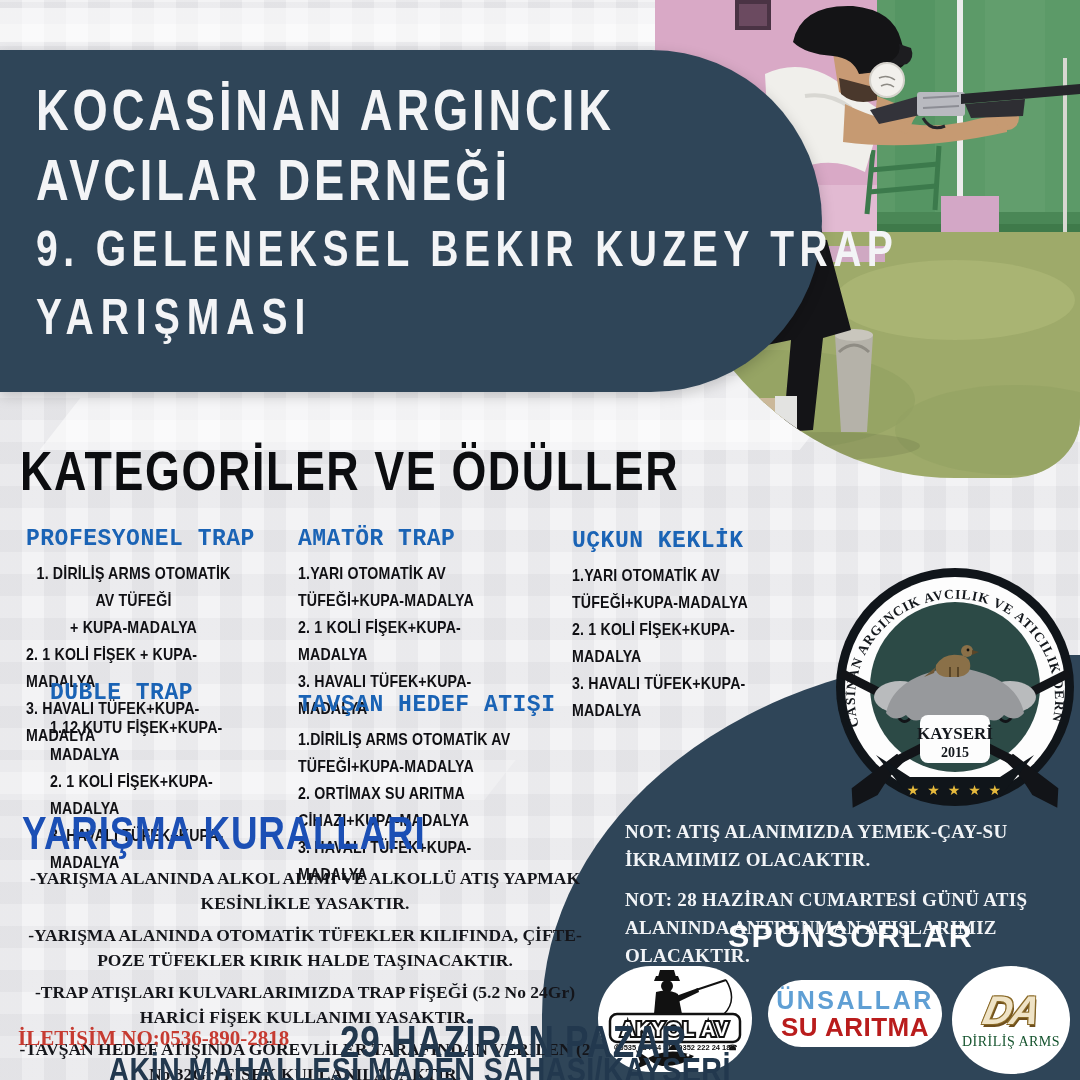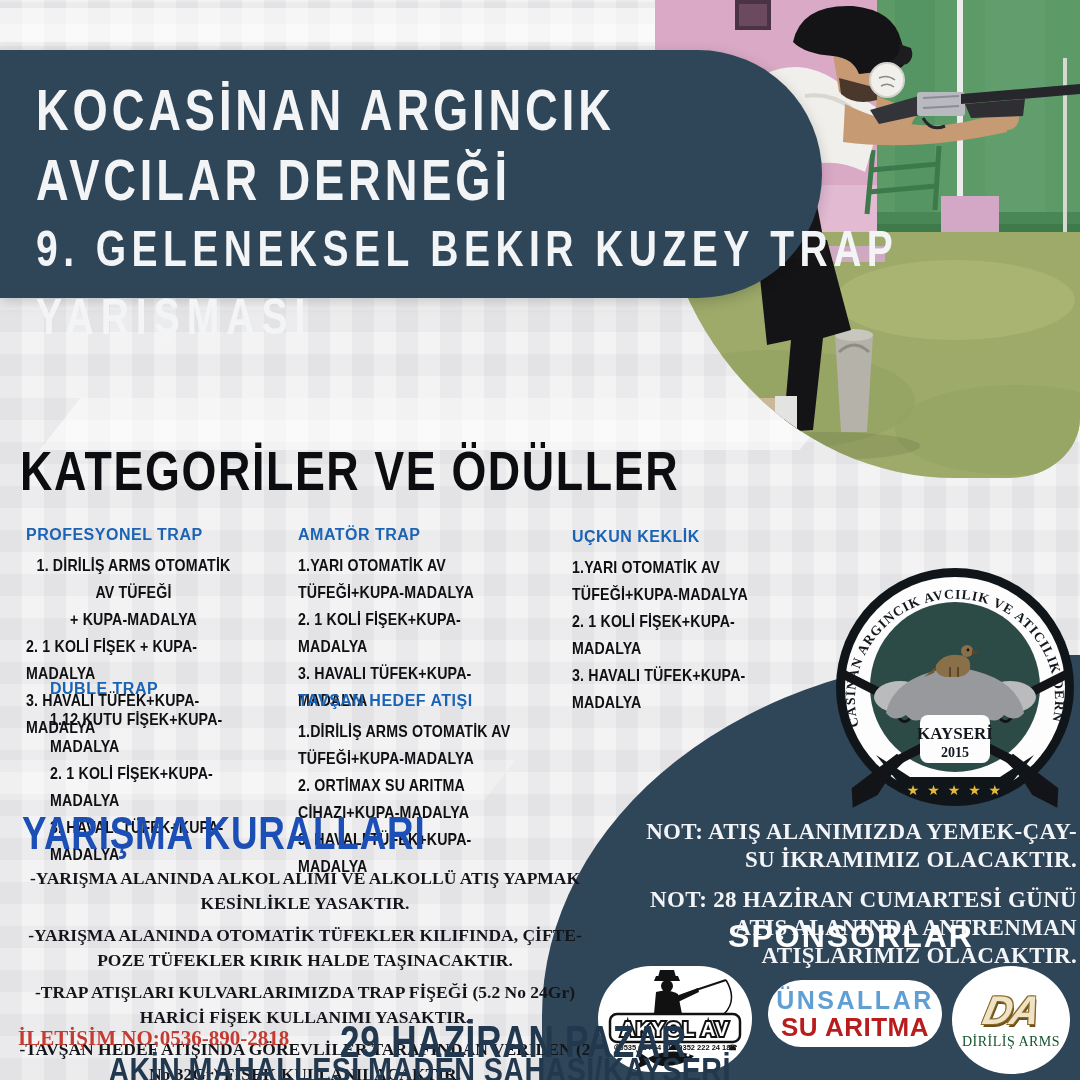--- a/index.html
+++ b/index.html
@@ -15,36 +15,36 @@
   .streak.s1{left:-60px;top:8px;width:760px;height:34px;}
   .streak.s2{left:60px;top:398px;width:760px;height:52px;}
   .streak.s3{left:-120px;top:760px;width:620px;height:40px;opacity:.5;}
 
   
   .photo{position:absolute;left:655px;top:0;width:425px;height:478px;overflow:hidden;
          border-radius:0 0 70px 300px / 0 0 60px 330px;}
   .photo svg{display:block;}
 
   
-  .title-blob{position:absolute;left:0;top:50px;width:822px;height:248px;background:#2f4558;
+  .title-blob{position:absolute;left:0;top:50px;width:822px;height:342px;background:#2f4558;
               border-radius:0 171px 171px 0;box-shadow:0 4px 14px rgba(0,0,0,.18);}
   .tline{position:absolute;left:36px;color:#f3f4f6;font-weight:700;white-space:nowrap;
          transform:scaleX(.78);transform-origin:0 50%;}
   .tline.l1{top:26px;font-size:58px;letter-spacing:5px;}
   .tline.l2{top:96px;font-size:58px;letter-spacing:5px;}
   .tline.l3{top:170px;font-size:50px;letter-spacing:7px;}
   .tline.l4{top:238px;font-size:50px;letter-spacing:9px;}
 
   
   .kategoriler{position:absolute;left:20px;top:438px;font-size:56px;font-weight:800;color:#0c0d10;
                letter-spacing:2px;white-space:nowrap;transform:scaleX(.8);transform-origin:0 50%;transform-box:border-box;}
 
   
   .cat{position:absolute;width:268px;}
-  .cat h3{margin:0 0 8px 0;font-size:16px;font-weight:800;color:#1a63b5;letter-spacing:.5px;white-space:nowrap;}
+  .cat h3{margin:0 0 8px 0;font-size:23px;font-weight:800;color:#1a63b5;letter-spacing:.5px;white-space:nowrap;font-family:Liberation Mono, monospace;}
   .item{font-size:16.5px;font-weight:700;color:#101014;line-height:27px;white-space:pre-line;
         transform:scaleX(.86);transform-origin:0 50%;letter-spacing:.2px;}
   .item.center{text-align:center;width:250px;}
   .cat.c1{left:26px;top:526px;} .cat.c2{left:298px;top:526px;} .cat.c3{left:572px;top:528px;}
   .cat.c4{left:26px;top:680px;margin-left:24px;} .cat.c5{left:298px;top:692px;}
 
   
   .rules-heading{position:absolute;left:22px;top:806px;font-size:46px;font-weight:800;color:#1b4fb5;
                  letter-spacing:1px;white-space:nowrap;transform:scaleX(.8);transform-origin:0 50%;transform-box:border-box;}
   .rules{position:absolute;left:16px;top:866px;width:578px;font-family:"Liberation Serif",serif;
@@ -56,22 +56,22 @@
                  font-weight:800;font-size:21px;color:#c63b31;white-space:nowrap;}
   .contact-date{position:absolute;left:340px;top:1016px;font-size:45px;font-weight:800;color:#22384e;
                 white-space:nowrap;transform:scaleX(.78);transform-origin:0 50%;transform-box:border-box;letter-spacing:1px;}
   .contact-address{position:absolute;left:58px;top:1050px;width:560px;text-align:center;font-size:35px;
                    font-weight:800;color:#22384e;white-space:nowrap;transform:scaleX(.82);transform-origin:50% 50%;
                    transform-box:border-box;letter-spacing:.5px;}
 
   
   .dark-panel{position:absolute;left:542px;top:655px;width:538px;height:425px;background:#2f4558;
               border-top-left-radius:460px 360px;}
-  .notes{position:absolute;left:625px;top:818px;width:452px;text-align:right;
-         font-family:"Liberation Serif",serif;font-weight:700;font-size:23px;line-height:28px;color:#f2f4f7;}
+  .notes{position:absolute;left:625px;top:818px;width:452px;text-align:left;
+         font-family:"Liberation Serif",serif;font-weight:700;font-size:19px;line-height:28px;color:#f2f4f7;}
   .note{margin-bottom:12px;letter-spacing:.3px;}
   .sponsors-title{position:absolute;left:625px;top:918px;width:452px;text-align:center;font-size:32px;
                   font-weight:800;color:#fdfdfe;letter-spacing:2px;}
 
   
   .sponsor{position:absolute;background:#fff;overflow:hidden;}
   .sponsor.akyol{left:598px;top:966px;width:154px;height:106px;border-radius:53px;}
   .sponsor.unsallar{left:768px;top:980px;width:174px;height:67px;border-radius:44px;
                     display:flex;flex-direction:column;align-items:center;justify-content:center;}
   .unsallar-top{font-size:25px;font-weight:700;color:#5f9fd4;letter-spacing:2.5px;line-height:26px;}

